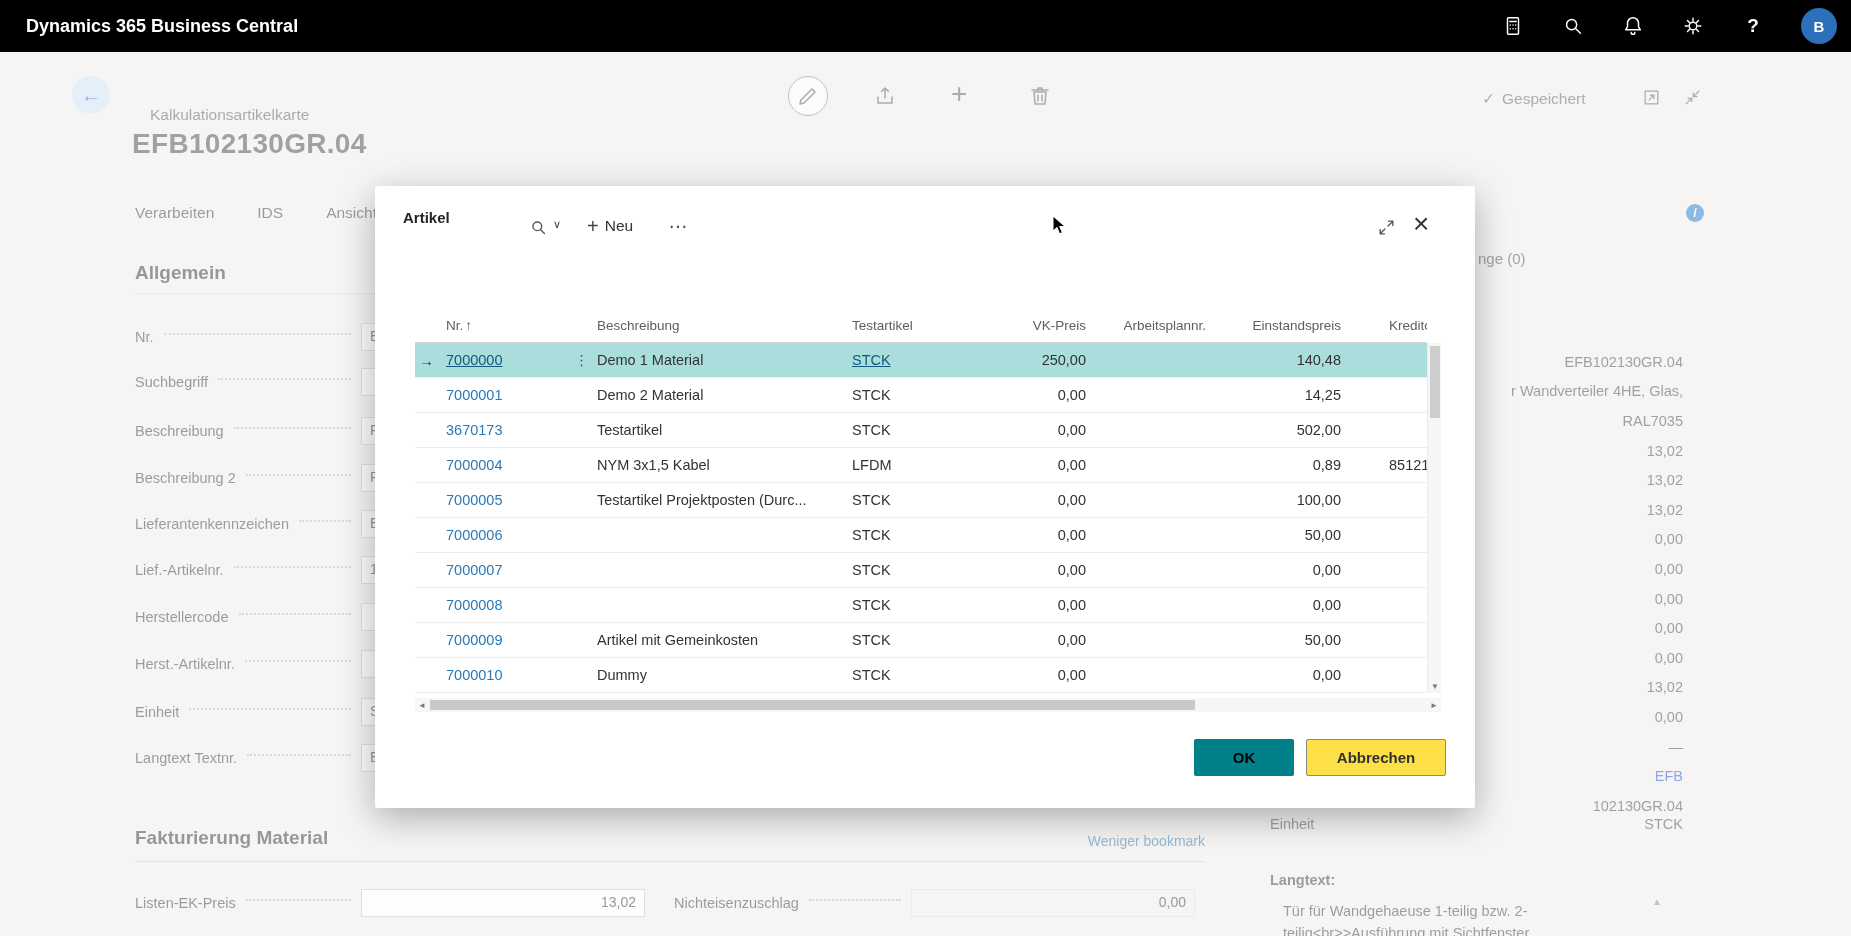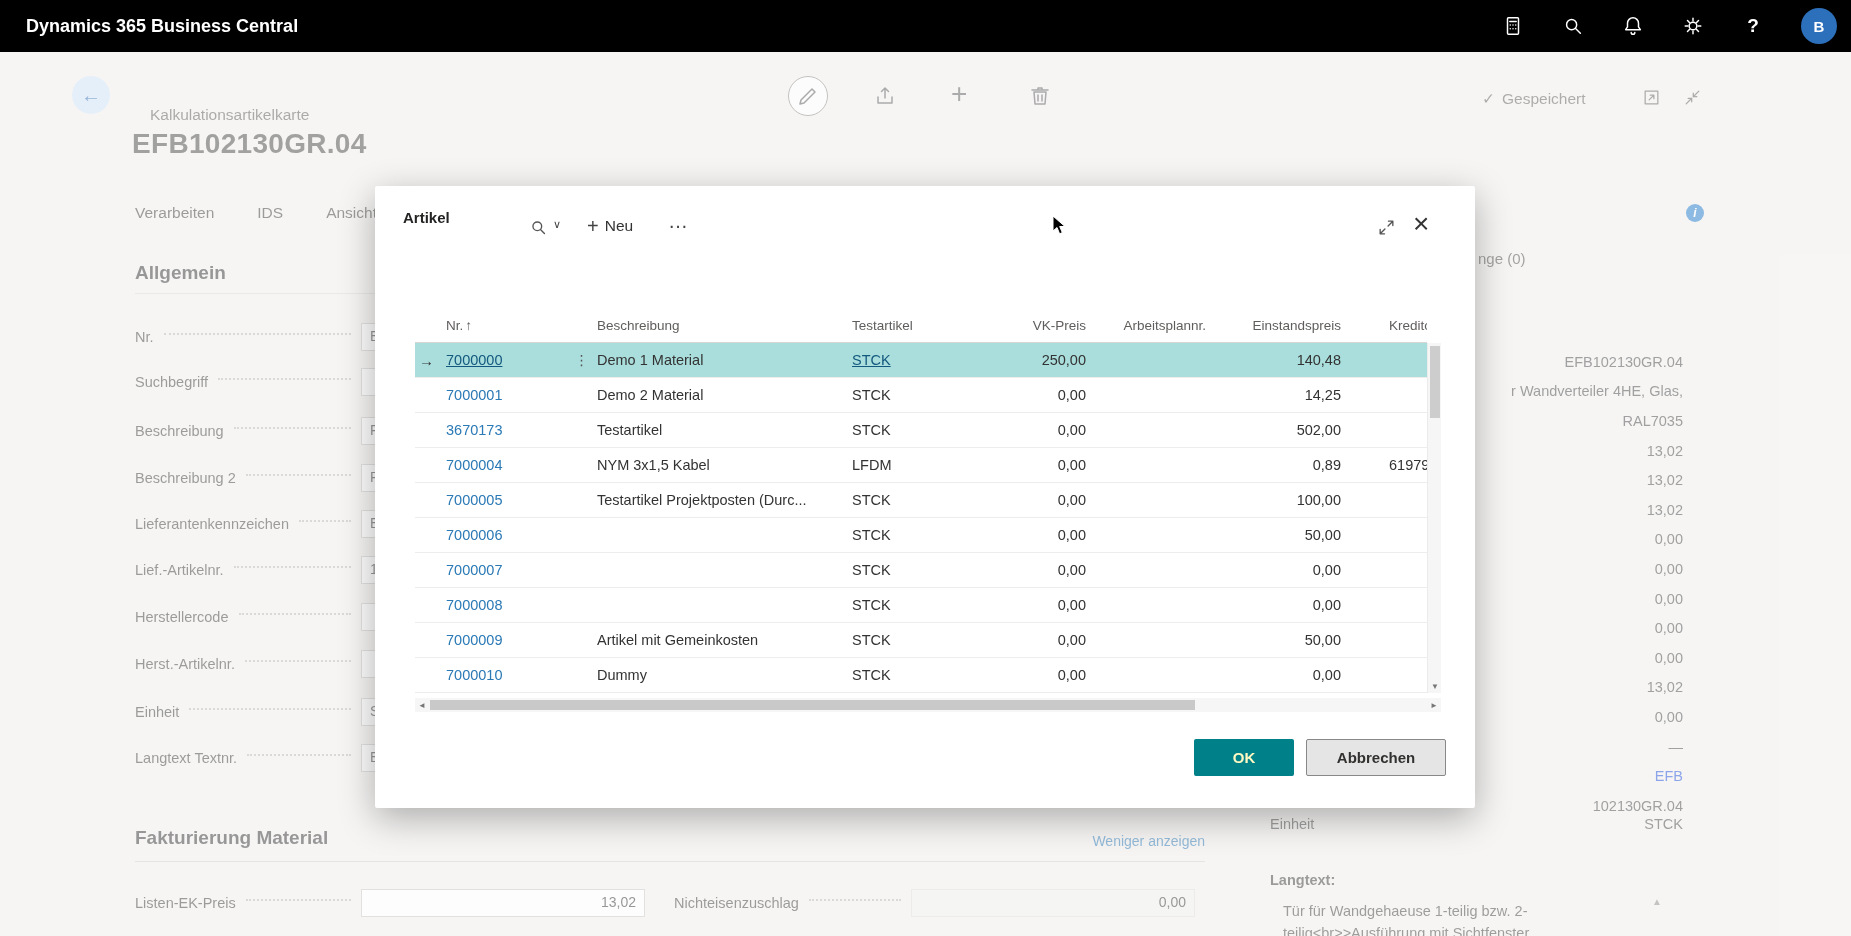--- a/index.html
+++ b/index.html
@@ -68,22 +68,22 @@
 
   .vscroll{position:absolute;left:1052px;top:157px;width:14px;height:350px;background:#f6f6f6;border-left:1px solid #ebebeb}
   .vthumb{position:absolute;left:2px;top:3px;width:10px;height:72px;background:#cdcdcd;cursor:pointer}
   .varrow{position:absolute;left:0;width:14px;text-align:center;font-size:8px;color:#777;cursor:pointer}
   .hscroll{position:absolute;left:40px;top:512px;width:1026px;height:14px;background:#f6f6f6;display:flex;align-items:center}
   .hthumb{position:absolute;left:15px;top:2px;width:765px;height:10px;background:#c9c9c9;cursor:pointer}
   .harrow{font-size:8px;color:#777;width:14px;text-align:center;cursor:pointer}
   .harrow.right{position:absolute;right:0}
 
   .btn{position:absolute;top:553px;height:37px;display:flex;align-items:center;justify-content:center;font-size:15px;font-weight:bold;cursor:pointer;border-radius:2px}
-  .btn-ok{left:819px;width:100px;background:#008089;color:#fef9c3}
-  .btn-cancel{left:931px;width:140px;background:#e5e5e5;color:#323130;border:1px solid #8a8886}
+  .btn-ok{left:819px;width:100px;background:#008089;color:#000000}
+  .btn-cancel{left:931px;width:140px;background:#fde047;color:#323130;border:1px solid #8a8886}
 
   
   .info-circle{left:1686px;top:204px;width:18px;height:18px;border-radius:50%;background:#1f78c8;color:#fff;font-size:12px;font-weight:bold;font-style:italic;display:flex;align-items:center;justify-content:center;cursor:pointer}
   .fb-tab{left:1478px;top:250px;font-size:15px;color:#4a4947}
   .fb-stack{left:1400px;top:347px;width:283px}
   .fb-line{height:29.6px;display:flex;align-items:center;justify-content:flex-end;font-size:14.5px;color:#454545;white-space:nowrap}
   .fb-line:nth-child(15){color:#1d4ed8;cursor:pointer}
   .fb-kv{left:1270px;top:816px;width:413px;display:flex;justify-content:space-between;font-size:14.5px;color:#454545}
   .fb-langtext-label{left:1270px;top:872px;font-size:14.5px;font-weight:bold;color:#3b3a39}
   .fb-lt-line{left:1283px;font-size:14.5px;color:#3f3e3d;white-space:nowrap}
@@ -234,21 +234,21 @@
       <span class="f-input">ST</span>
   </div>
   <div class="form-row" style="top:743px">
     <span class="f-label">Langtext Textnr.</span>
       <span class="f-dots"></span>
       <span class="f-input">EF</span>
   </div>
 
   <div class="abs bottom-head">
     <span class="section-h">Fakturierung Material</span>
-    <span class="less-link">Weniger anzeigen</span>
+    <span class="less-link">Weniger bookmark</span>
   </div>
   <div class="form-row" style="top:888px;width:510px">
     <span class="f-label">Listen-EK-Preis</span>
       <span class="f-dots"></span>
       <span class="f-input num" style="width:284px">13,02</span>
   </div>
   <div class="form-row" style="left:674px;top:888px;width:521px">
     <span class="f-label">Nichteisenzuschlag</span>
       <span class="f-dots"></span>
       <span class="f-input num disabled" style="width:284px">0,00</span>
@@ -371,21 +371,21 @@
 
       <div class="grid-row">
         <div class="c"></div>
         <div class="c"><span class="link">7000004</span></div>
         <div class="c"></div>
         <div class="c">NYM 3x1,5 Kabel</div>
         <div class="c">LFDM</div>
         <div class="c r">0,00</div>
         <div class="c r"></div>
         <div class="c r">0,89</div>
-        <div class="c kred">61979</div>
+        <div class="c kred">85121</div>
       </div>
 
       <div class="grid-row">
         <div class="c"></div>
         <div class="c"><span class="link">7000005</span></div>
         <div class="c"></div>
         <div class="c">Testartikel Projektposten (Durc...</div>
         <div class="c">STCK</div>
         <div class="c r">0,00</div>
         <div class="c r"></div>

